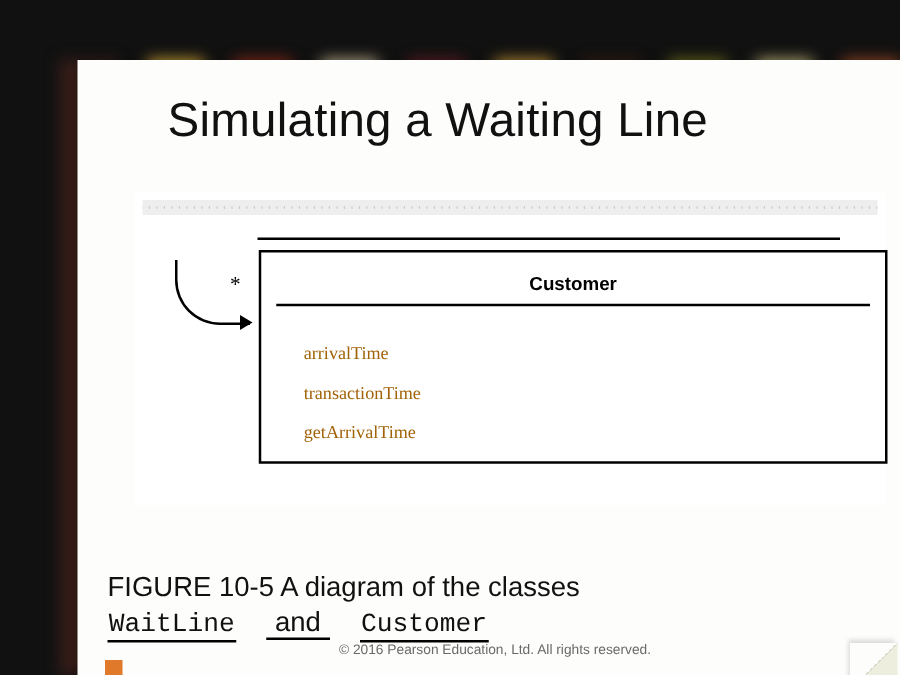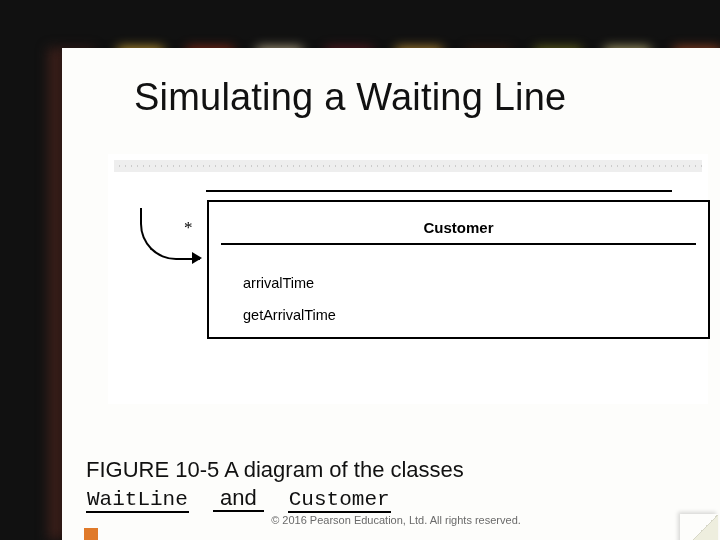--- a/index.html
+++ b/index.html
@@ -111,23 +111,23 @@
   .uml-box {
     position: absolute;
     left: 87px; top: 34px;
     width: 503px;
     border: 2px solid #000;
     background: #fff;
   }
   .uml-row {
     border-bottom: 2px solid #000;
     padding: 5px 10px 0 10px;
-    font-family: Liberation Sans, sans-serif;
+    font-family: Liberation Serif, serif;
     font-size: 14.5px;
-    color: #000000;
+    color: #a16207;
     line-height: 1.35;
   }
   .uml-row:last-child { border-bottom: none; }
   .uml-header {
     text-align: center;
     font-family: Arial, Helvetica, sans-serif;
     font-weight: bold;
     font-size: 15px;
     color: #000;
     padding: 4px 0 5px 0;
@@ -183,20 +183,21 @@
     <div class="arrow-tail">
       <div class="arrow-curve"></div>
       <div class="arrow-head"></div>
     </div>
     <div class="multiplicity">*</div>
 
     <div class="uml-box">
       <div class="uml-row uml-header">Customer</div>
       <div class="uml-row">
         <span class="uml-attr">arrivalTime</span>
+        <span class="uml-attr">transactionTime</span>
         <span class="uml-attr">getArrivalTime</span>
       </div>
     </div>
   </div>
 
   <div class="caption">
     <span>FIGURE 10-5 A diagram of the classes</span><br>
     <span class="mono underline">WaitLine</span><span class="underline"> and </span><span class="mono underline">Customer</span>
   </div>
 

